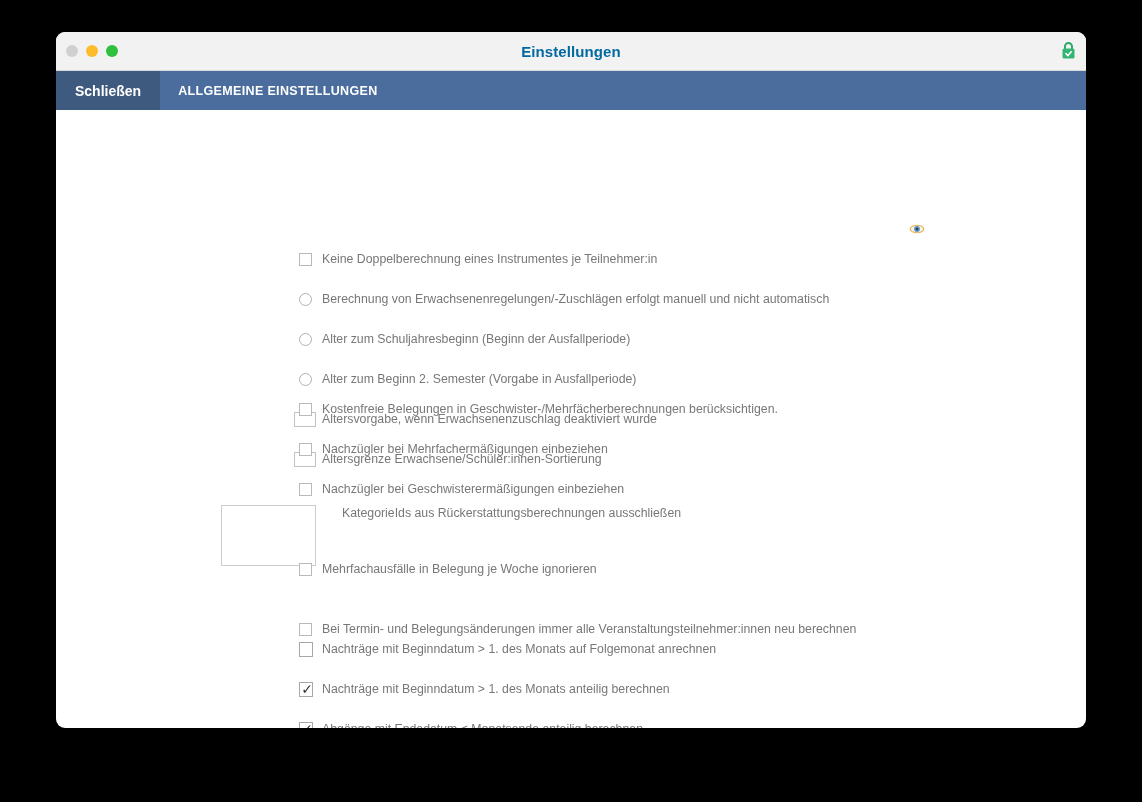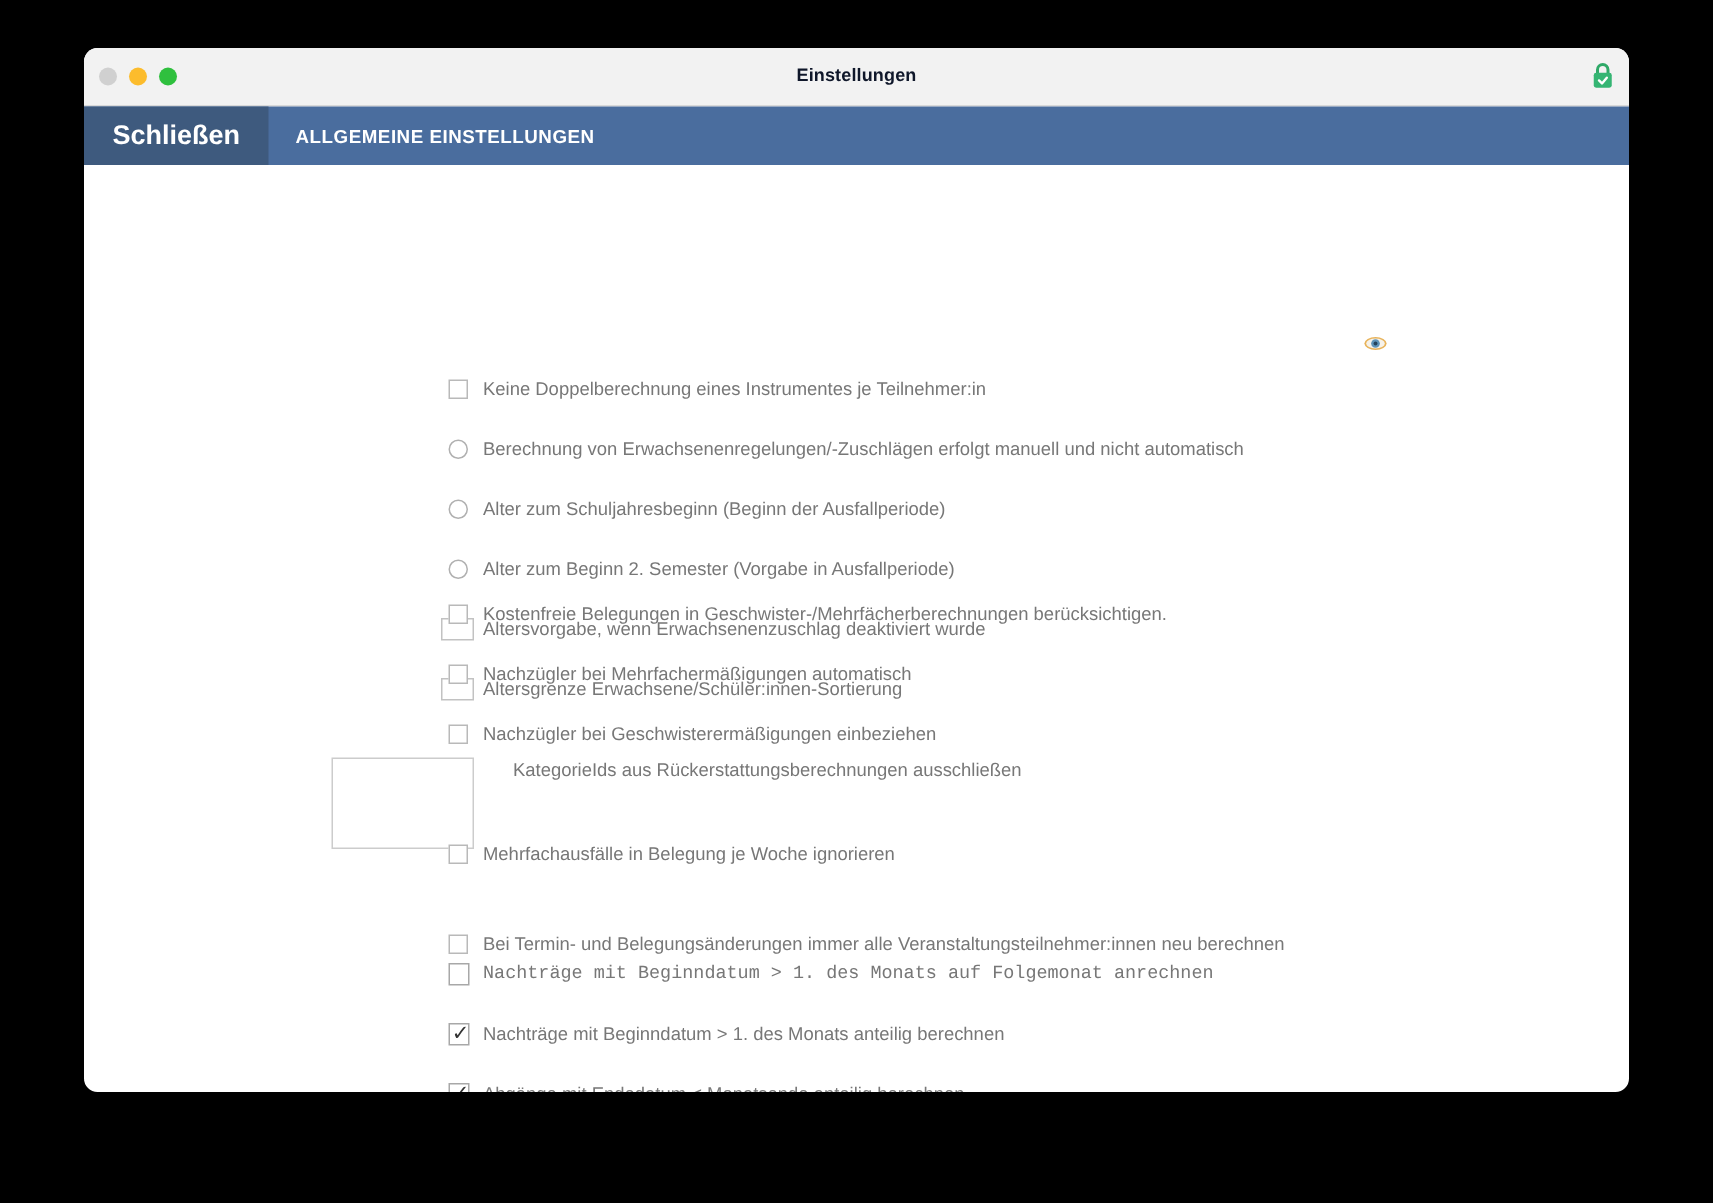--- a/index.html
+++ b/index.html
@@ -40,44 +40,44 @@
     display: block;
   }
   .light.close  { background: #d0d0d0; }
   .light.min    { background: #fcbc2c; }
   .light.zoom   { background: #2fc03e; }
 
   #win-title {
     position: absolute;
     left: 0; right: 0; top: 11px;
     text-align: center;
-    font-size: 12px;
+    font-size: 15px;
     font-weight: bold;
-    color: #0f172a;
+    color: #0369a1;
     letter-spacing: .1px;
   }
 
   #lock-icon {
     position: absolute;
     right: 10px; top: 9px;
     width: 15px; height: 19px;
   }
 
   
   #toolbar {
     position: relative;
     height: 39px;
     background: #4a6d9e;
     display: flex;
     align-items: stretch;
   }
   #close-tab {
     background: #3e5a7e;
     color: #ffffff;
-    font-size: 18px;
+    font-size: 14px;
     font-weight: bold;
     display: flex;
     align-items: center;
     justify-content: center;
     padding: 0 19px;
     cursor: pointer;
     white-space: nowrap;
   }
   #section-tab {
     color: #ffffff;
@@ -245,21 +245,21 @@
 
     <div class="group" id="group-discount" style="top:289px; left:0; width:100%;">
 
       <div class="row" style="top:0px;">
         <span class="cb" style="left:243px; top:4px;"></span>
         <span class="lbl" style="left:266px;">Kostenfreie Belegungen in Geschwister-/Mehrfächerberechnungen berücksichtigen.</span>
       </div>
 
       <div class="row" style="top:20px;">
         <span class="cb" style="left:243px; top:4px;"></span>
-        <span class="lbl" style="left:266px;">Nachzügler bei Mehrfachermäßigungen automatisch</span>
+        <span class="lbl" style="left:266px;">Nachzügler bei Mehrfachermäßigungen einbeziehen</span>
       </div>
 
       <div class="row" style="top:40px;text-align:right;">
         <span class="cb" style="left:243px; top:4px;"></span>
         <span class="lbl" style="left:266px;">Nachzügler bei Geschwisterermäßigungen einbeziehen</span>
       </div>
     </div>
 
     <textarea id="kategorie-box" placeholder="" style=""></textarea>
     <span class="lbl" style="left:266px; top:393px;margin-left:20px;">KategorieIds aus Rückerstattungsberechnungen ausschließen</span>
@@ -274,21 +274,21 @@
       <div class="row" style="top:40px;">
         <span class="cb" style="left:243px; top:4px;"></span>
         <span class="lbl" style="left:266px;">Bei Termin- und Belegungsänderungen immer alle Veranstaltungsteilnehmer:innen neu berechnen</span>
       </div>
     </div>
 
     <div class="group" id="group-proration" style="top:529px; left:0; width:100%;">
 
       <div class="row" style="top:0px;">
         <span class="cb big" style="left:243px; top:3px;"></span>
-        <span class="lbl" style="left:266px;font-family:Liberation Mono, monospace;">Nachträge mit Beginndatum &gt; 1. des Monats auf Folgemonat anrechnen</span>
+        <span class="lbl" style="left:266px;">Nachträge mit Beginndatum &gt; 1. des Monats auf Folgemonat anrechnen</span>
       </div>
 
       <div class="row" style="top:20px;">
         <span class="cb big" style="left:243px; top:3px;">
           <span class="check-glyph">✓</span>
         </span>
         <span class="lbl" style="left:266px;">Nachträge mit Beginndatum &gt; 1. des Monats anteilig berechnen</span>
       </div>
 
       <div class="row" style="top:40px;">

